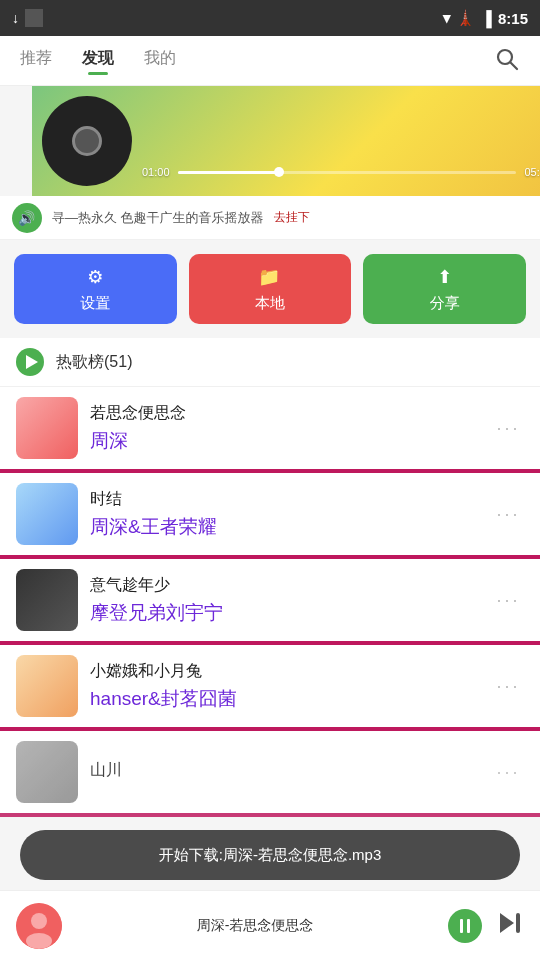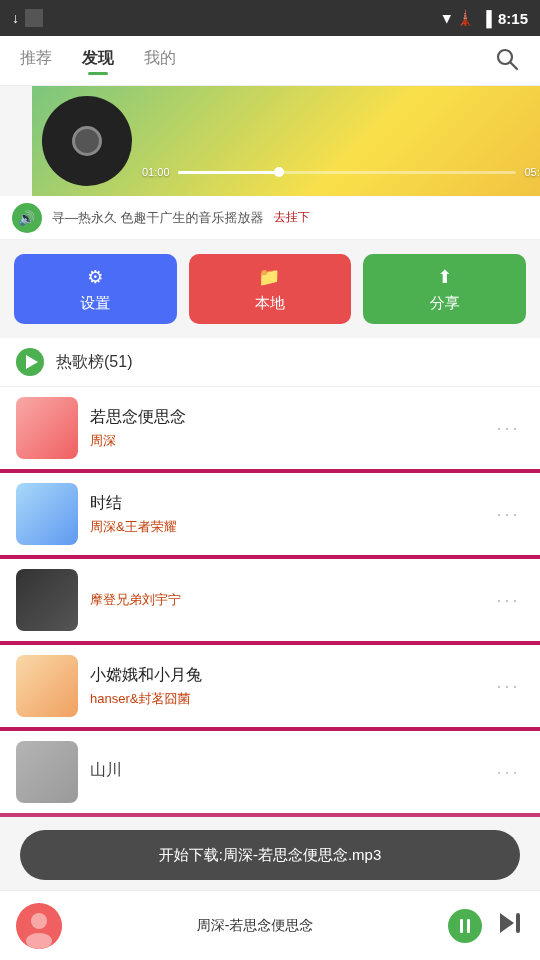--- a/index.html
+++ b/index.html
@@ -255,21 +255,21 @@
       color: white;
     }
     .cover-1 { background: linear-gradient(135deg, #f9a8a8, #f06060); }
     .cover-2 { background: linear-gradient(135deg, #a8d8f9, #6099f0); }
     .cover-3 { background: linear-gradient(135deg, #333, #555); }
     .cover-4 { background: linear-gradient(135deg, #f9d8a8, #f0a060); }
     .cover-5 { background: linear-gradient(135deg, #a8a8a8, #888); }
 
     .song-info { flex: 1; min-width: 0; }
     .song-title { font-size: 16px; color: #222; font-weight: 500; margin-bottom: 4px; }
-    .song-artist { font-size: 13px; color: #c2410c; }
+    .song-artist { font-size: 19px; color: #6d28d9; }
     .song-more {
       color: #bbb;
       font-size: 18px;
       cursor: pointer;
       letter-spacing: 2px;
       padding: 4px;
     }
 
     
     .download-toast {
@@ -441,20 +441,21 @@
       <div class="song-artist">周深&amp;王者荣耀</div>
     </div>
     <span class="song-more">···</span>
   </div>
 
   <div class="song-item">
     <div class="song-cover">
       <div class="cover-img cover-3"></div>
     </div>
     <div class="song-info">
+      <div class="song-title">意气趁年少</div>
       <div class="song-artist">摩登兄弟刘宇宁</div>
     </div>
     <span class="song-more">···</span>
   </div>
 
   <div class="song-item">
     <div class="song-cover">
       <div class="cover-img cover-4"></div>
     </div>
     <div class="song-info">

